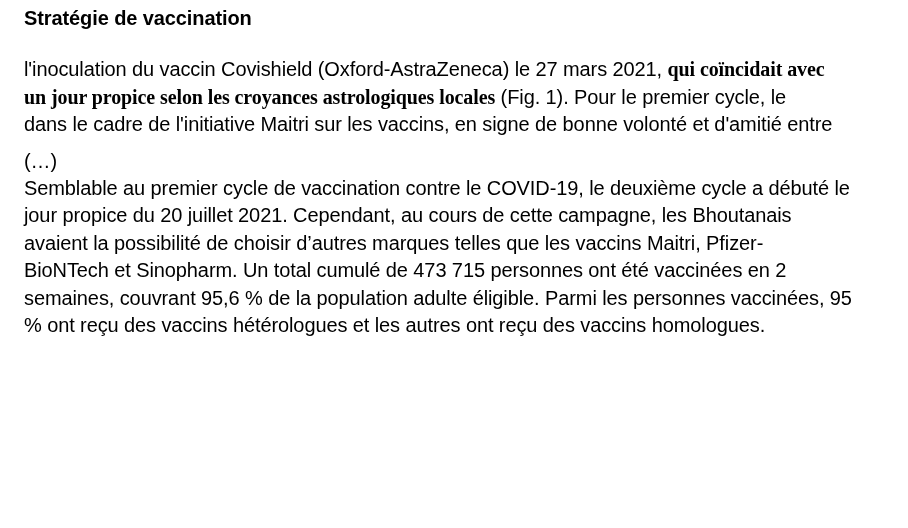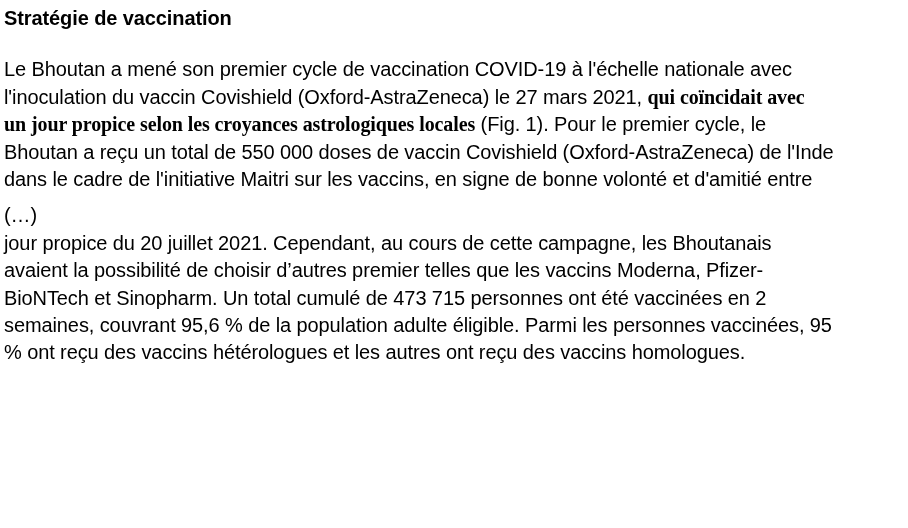--- a/index.html
+++ b/index.html
@@ -11,21 +11,21 @@
     height: 528px;
     overflow: hidden;
     background: #ffffff;
     color: #000000;
     font-family: "Liberation Sans", "DejaVu Sans", sans-serif;
     font-size: 20px;
     line-height: 27.4px;
     letter-spacing: -0.1px;
   }
   .document {
-    padding: 5px 12px 0 4px;
+    padding: 5px 12px 0 24px;
   }
   .heading {
     font-weight: bold;
     margin: 0 0 24px 0;
   }
   .paragraph {
     margin: 0;
   }
   .paragraph + .paragraph {
     margin-top: 9px;
@@ -38,28 +38,27 @@
     font-family: Liberation Serif, serif;
   }
 </style>
 </head>
 <body>
 
 <div class="document">
   <div class="heading">Stratégie de vaccination</div>
   <div>
       <div class="paragraph">
-        <div class="line"><span>Le Bhoutan a mené son premier cycle de vaccination COVID-19 à l'échelle nationale avec</span></div>
         <div class="line"><span>l'inoculation du vaccin Covishield (Oxford-AstraZeneca) le 27 mars 2021, </span><span class="bold">qui coïncidait avec</span></div>
         <div class="line"><span class="bold">un jour propice selon les croyances astrologiques locales</span><span> (Fig. 1). Pour le premier cycle, le</span></div>
-        <div class="line"><span>Bhoutan a reçu un total de 550 000 doses de vaccin Covishield (Oxford-AstraZeneca) de l'Inde</span></div>
         <div class="line"><span>dans le cadre de l'initiative Maitri sur les vaccins, en signe de bonne volonté et d'amitié entre</span></div>
       </div>
       <div class="paragraph">
         <div class="line"><span>(…)</span></div>
+        <div class="line"><span>Semblable au premier cycle de vaccination contre le COVID-19, le deuxième cycle a débuté le</span></div>
         <div class="line"><span>jour propice du 20 juillet 2021. Cependant, au cours de cette campagne, les Bhoutanais</span></div>
-        <div class="line"><span>avaient la possibilité de choisir d’autres premier telles que les vaccins Moderna, Pfizer-</span></div>
+        <div class="line"><span>avaient la possibilité de choisir d’autres marques telles que les vaccins Maitri, Pfizer-</span></div>
         <div class="line"><span>BioNTech et Sinopharm. Un total cumulé de 473 715 personnes ont été vaccinées en 2</span></div>
         <div class="line"><span>semaines, couvrant 95,6 % de la population adulte éligible. Parmi les personnes vaccinées, 95</span></div>
         <div class="line"><span>% ont reçu des vaccins hétérologues et les autres ont reçu des vaccins homologues.</span></div>
       </div>
     </div>
 </div>
 
 </body></html>

